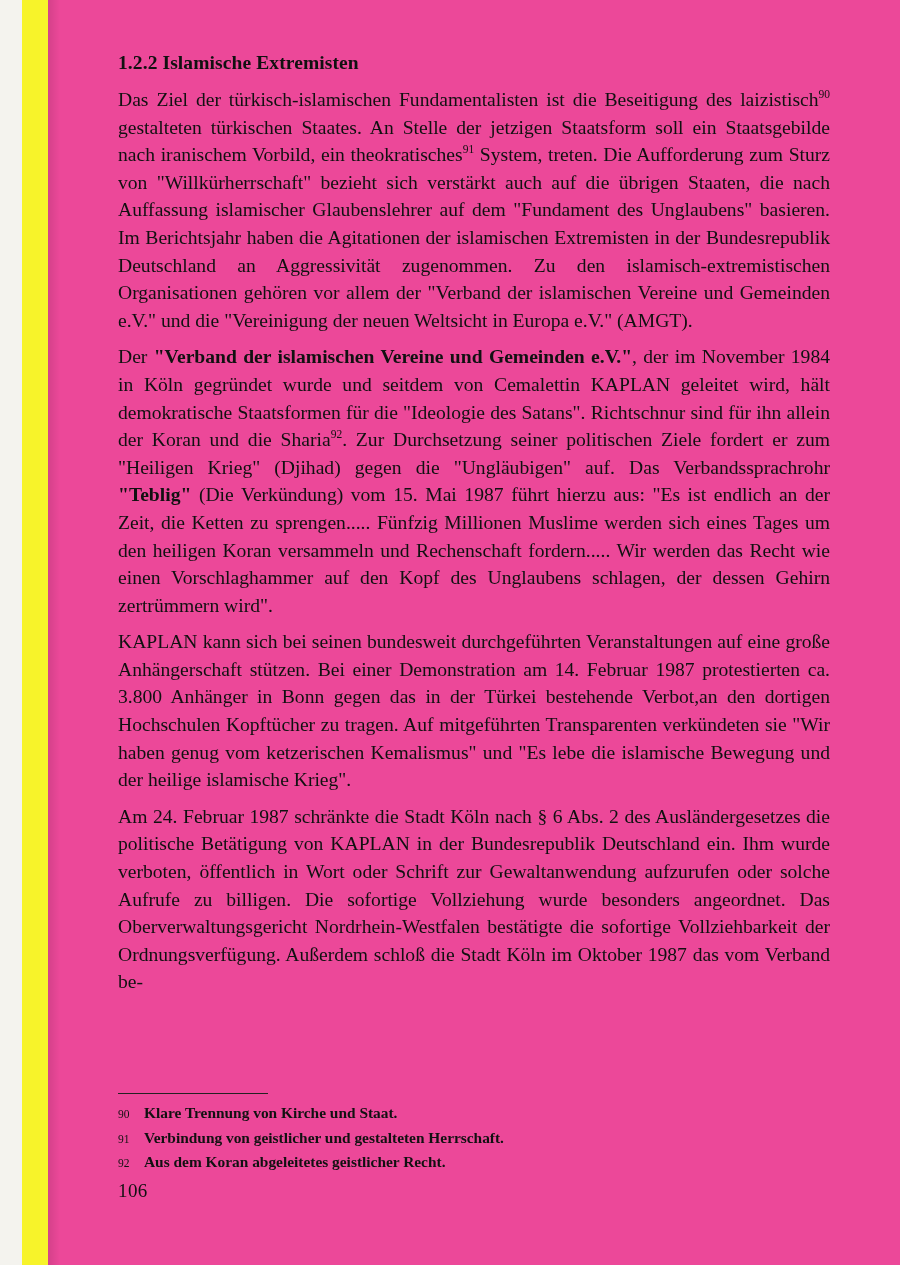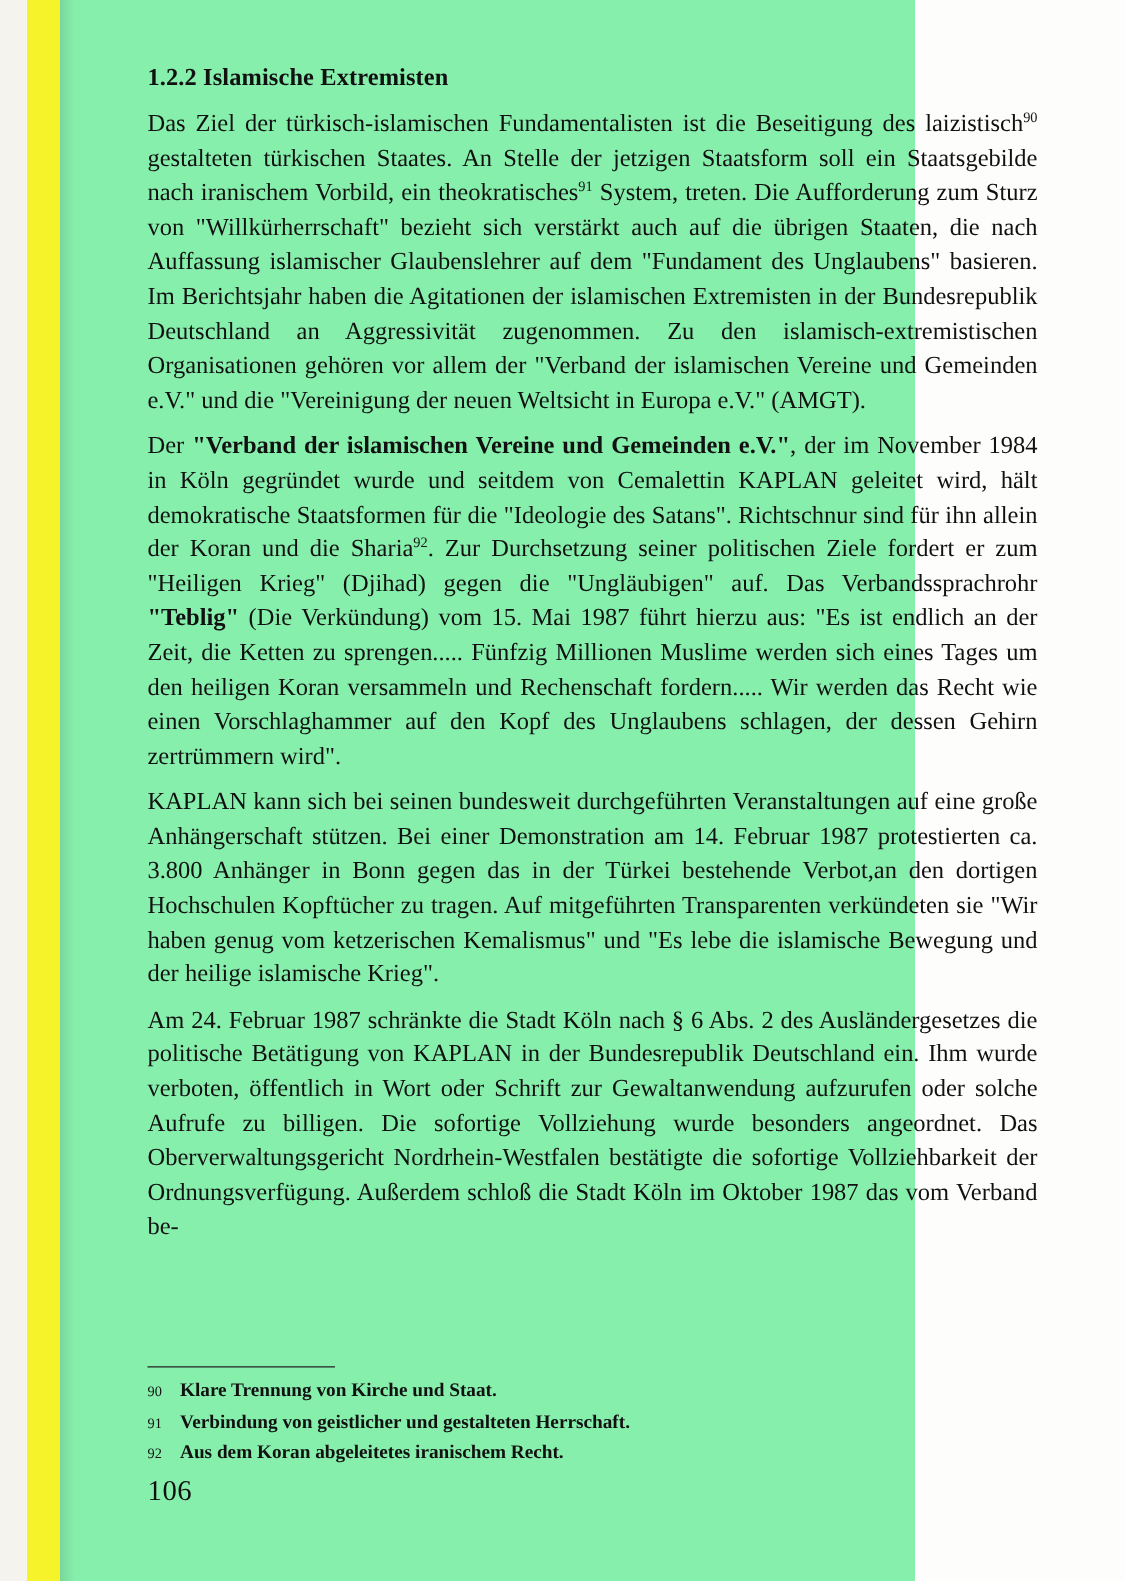--- a/index.html
+++ b/index.html
@@ -10,23 +10,23 @@
     width: 900px;
     height: 1265px;
     background: #fdfdfb;
     font-family: "Liberation Serif", serif;
     color: #111;
     overflow: hidden;
     position: relative;
   }
   .page {
     position: relative;
-    width: 732px;
+    width: 900px;
     height: 1265px;
-    background: #86efac;
+    background: #ec4899;
     box-sizing: border-box;
   }
   
   .edge-band {
     position: absolute;
     left: 22px;
     top: 0;
     width: 26px;
     height: 1265px;
     background: #f7f32a;
@@ -100,21 +100,21 @@
     width: 26px;
     flex: 0 0 26px;
     font-size: 11.5px;
     padding-top: 1px;
   }
   .fn-text { flex: 1 1 auto; font-weight: bold; }
   .page-number {
     position: absolute;
     left: 118px;
     top: 1180px;
-    font-size: 23px;
+    font-size: 19px;
     letter-spacing: 0.4px;
   }
 </style>
 </head>
 <body>
 
 <div class="page">
 
   <div class="edge-band-outer"></div>
   <div class="edge-band"></div>
@@ -136,20 +136,20 @@
         <div class="fn">
           <div class="fn-num">90</div>
           <div class="fn-text">Klare Trennung von Kirche und Staat.</div>
         </div>
         <div class="fn">
           <div class="fn-num">91</div>
           <div class="fn-text">Verbindung von geistlicher und gestalteten Herrschaft.</div>
         </div>
         <div class="fn">
           <div class="fn-num">92</div>
-          <div class="fn-text">Aus dem Koran abgeleitetes iranischem Recht.</div>
+          <div class="fn-text">Aus dem Koran abgeleitetes geistlicher Recht.</div>
         </div>
       </div>
   </div>
 
   <div class="page-number">106</div>
 
 </div>
 
 </body></html>

